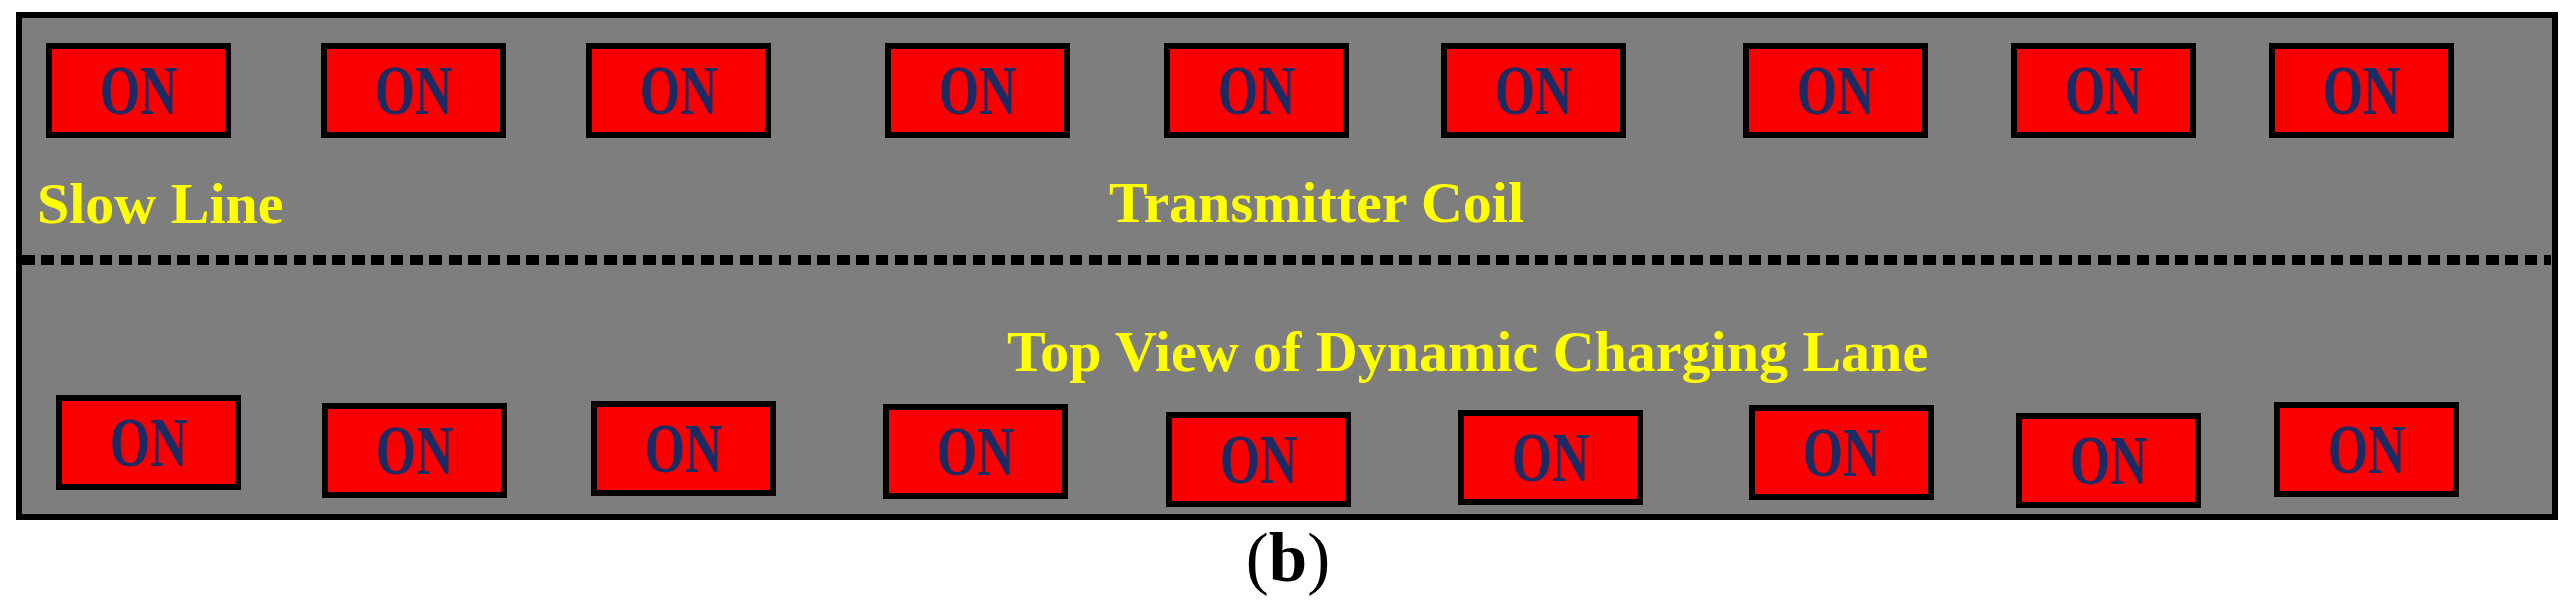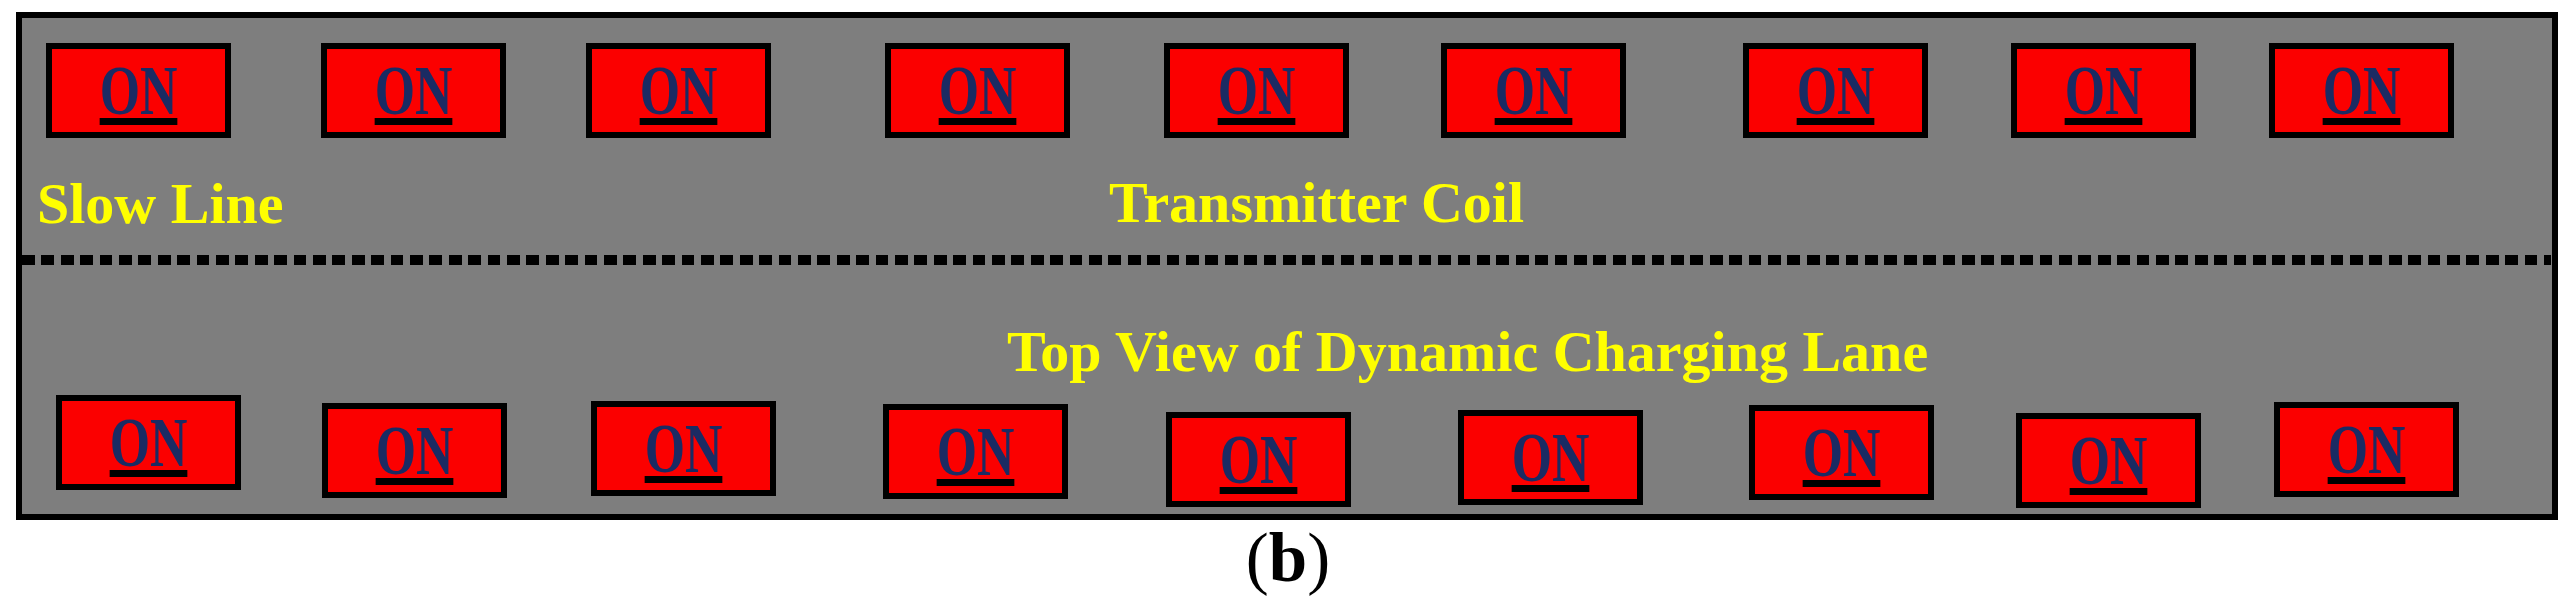--- a/index.html
+++ b/index.html
@@ -31,21 +31,21 @@
     width:2529px;height:9.7px;
     background:repeating-linear-gradient(90deg,
       var(--line-black) 0 12.7px, rgba(0,0,0,0) 12.7px 19.4px);
   }
   .coil{
     position:absolute;
     width:185px;height:95px;
     box-sizing:border-box;
     background:var(--coil-red);
     border:6px solid var(--line-black);
-    display:flex;align-items:center;justify-content:center;text-decoration:underline;
+    display:flex;align-items:center;justify-content:center;
   }
   .coil .on-label{
     font-weight:bold;
     font-size:70px;
     line-height:1;
     color:var(--coil-navy);
     transform:scaleX(0.74);
     white-space:nowrap;
   }
   .lane-label{

